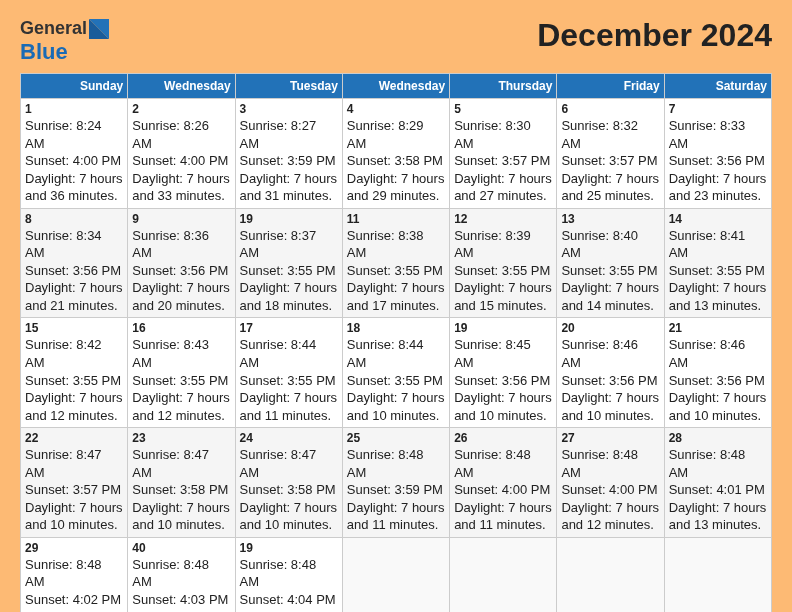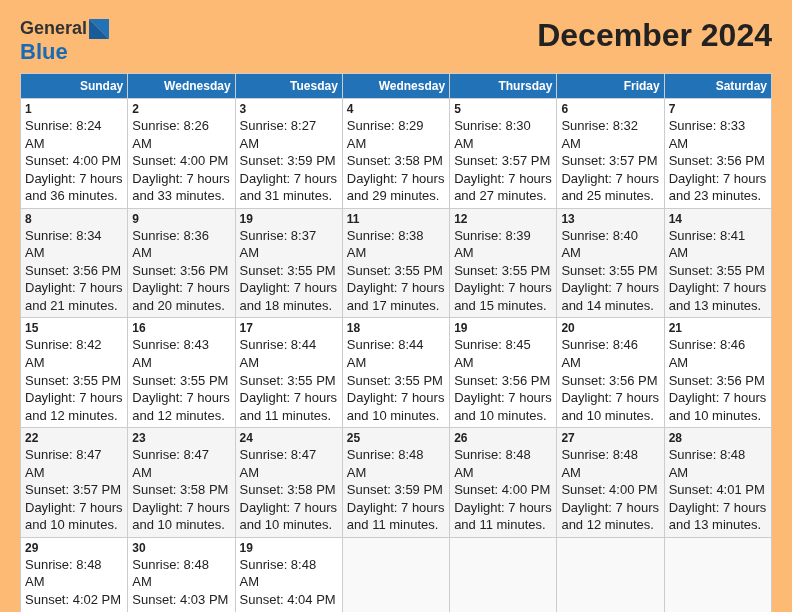--- a/index.html
+++ b/index.html
@@ -253,21 +253,21 @@
             <span class="day-num">28</span>
             <div class="day-info">Sunrise: 8:48 AM<br>Sunset: 4:01 PM<br>Daylight: 7 hours<br>and 13 minutes.</div>
           </td>
         </tr>
         <tr>
           <td>
             <span class="day-num">29</span>
             <div class="day-info">Sunrise: 8:48 AM<br>Sunset: 4:02 PM<br>Daylight: 7 hours<br>and 14 minutes.</div>
           </td>
           <td>
-            <span class="day-num">30</span>
+            <span class="day-num">40</span>
             <div class="day-info">Sunrise: 8:48 AM<br>Sunset: 4:03 PM<br>Daylight: 7 hours<br>and 15 minutes.</div>
           </td>
           <td>
             <span class="day-num">19</span>
             <div class="day-info">Sunrise: 8:48 AM<br>Sunset: 4:04 PM<br>Daylight: 7 hours<br>and 16 minutes.</div>
           </td>
           <td class="empty-cell"></td>
           <td class="empty-cell"></td>
           <td class="empty-cell"></td>
           <td class="empty-cell"></td>

